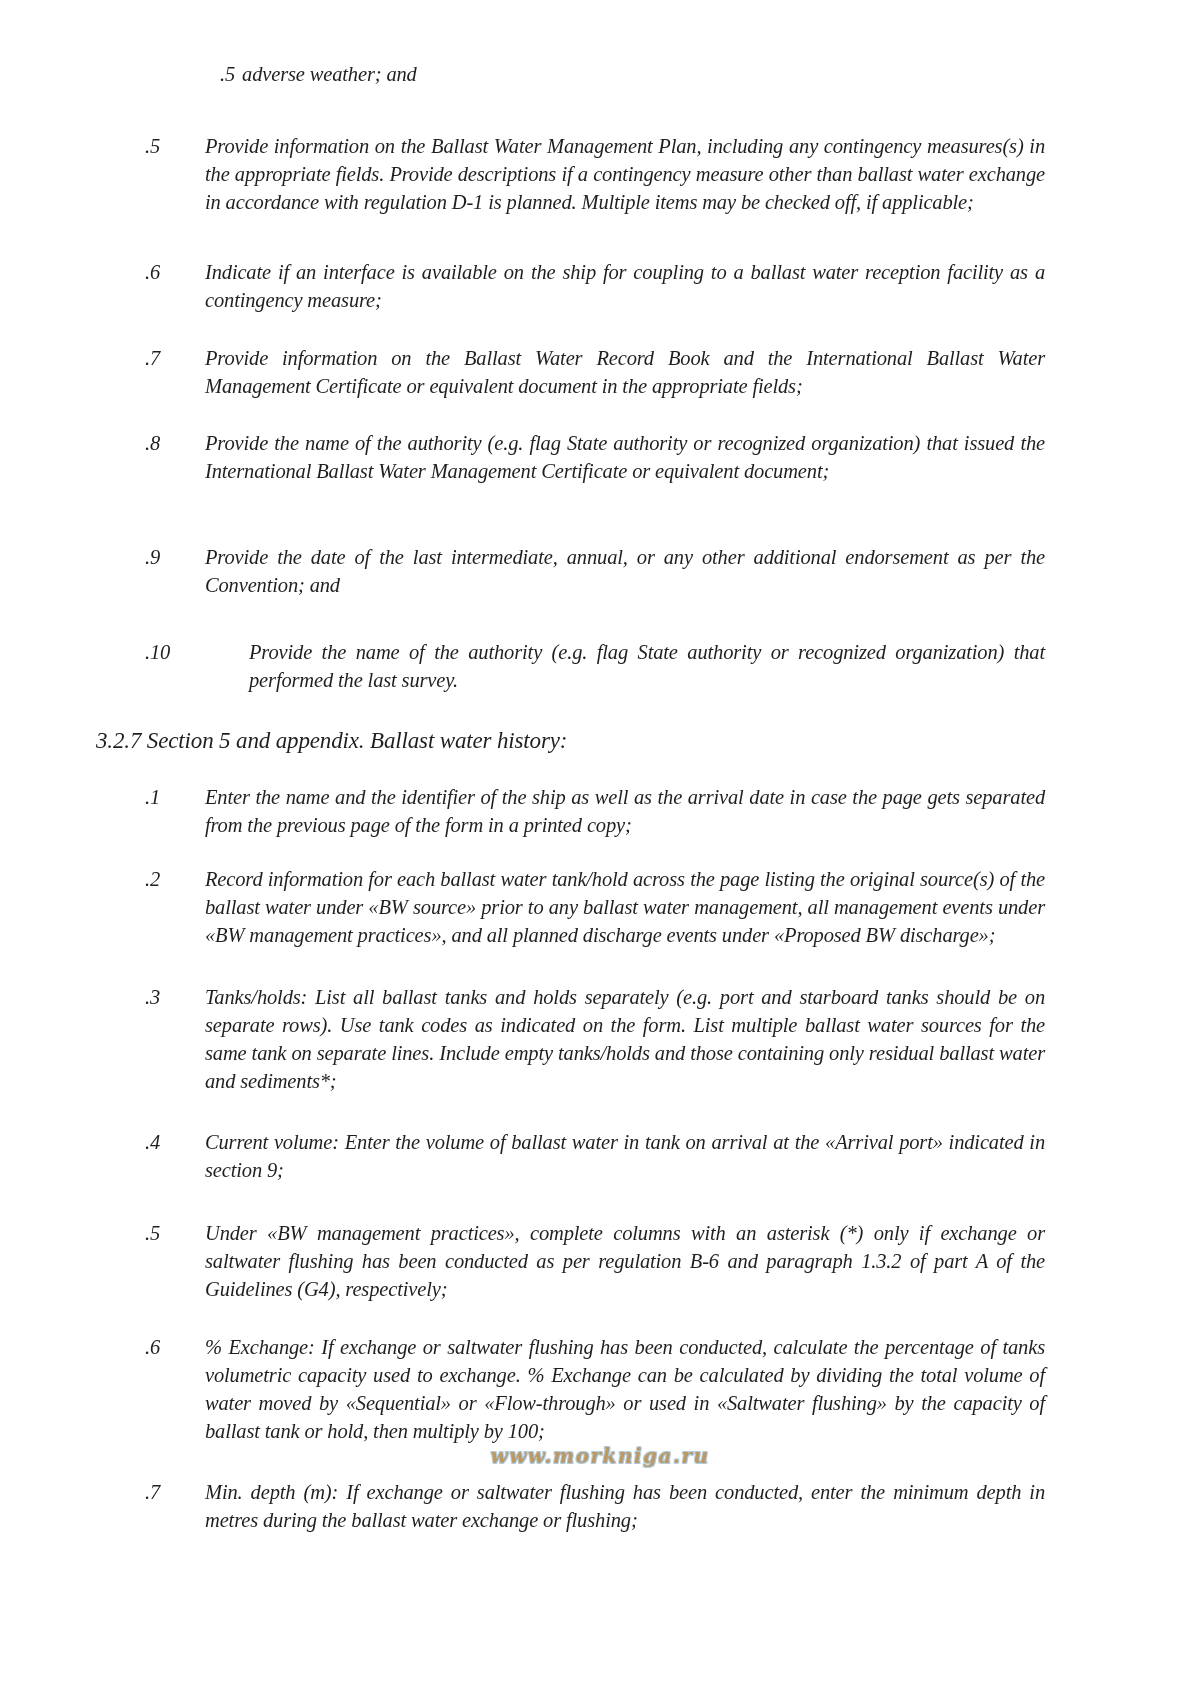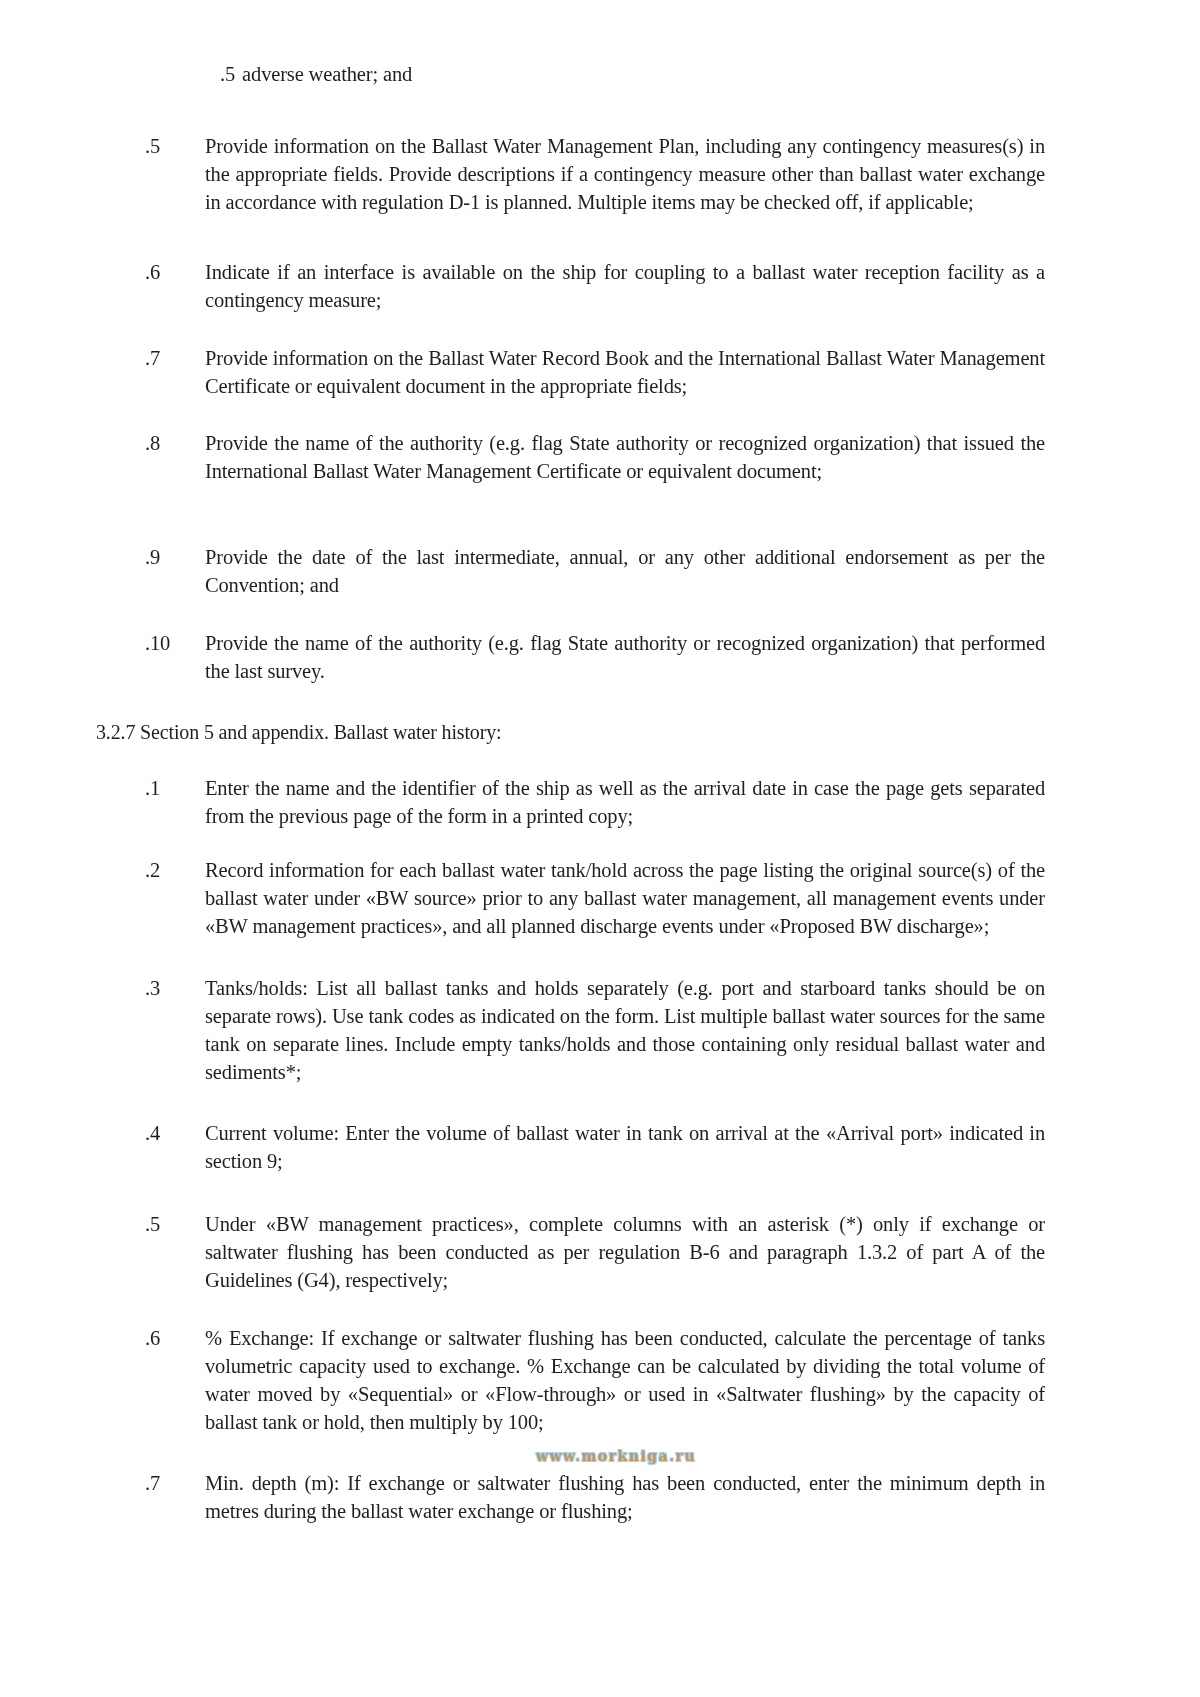--- a/index.html
+++ b/index.html
@@ -14,20 +14,21 @@
     margin: 0 auto;
     background: var(--page-bg, #ffffff);
     color: var(--text, #1f1f1f);
     font-family: "Liberation Serif", "DejaVu Serif", serif;
     font-size: 20.5px;
     line-height: 28px;
     letter-spacing: -0.15px;
     overflow: hidden;
     box-sizing: border-box;
     padding-top: 60px;
+    font-style: italic;
   }
   .sublist {
     margin-left: 220px;
     margin-right: 160px;
   }
   .subitem .num { margin-right: 7px; }
   .item {
     display: flex;
     margin-left: 145px;
     margin-right: 155px;
@@ -39,53 +40,52 @@
   .item .txt {
     flex: 1;
     margin: 0;
     text-align: justify;
   }
   #ia0 { margin-top: 44px; }
   #ia1 { margin-top: 42px; }
   #ia2 { margin-top: 30px; }
   #ia3 { margin-top: 29px; }
   #ia4 { margin-top: 58px; }
-  #ia5 { margin-top: 30px; }
+  #ia5 { margin-top: 39px; gap: 44px; }
   .heading {
     margin: 33px 155px 0 96px;
-    font-size: 20px;
+    font-size: 23px;
     font-weight: normal;
     line-height: 28px;
   }
   #ib0 { margin-top: 28px; }
   #ib1 { margin-top: 26px; }
   #ib2 { margin-top: 34px; }
   #ib3 { margin-top: 33px; }
   #ib4 { margin-top: 35px; }
   #ib5 { margin-top: 30px; }
   #ib6 { margin-top: 33px; }
   .watermark {
     position: absolute;
     top: 1447px;
     left: 50%;
     transform: translateX(-50%);
     font-family: "DejaVu Serif", "Liberation Serif", serif;
     font-weight: bold;
-    font-size: 14px;
+    font-size: 20px;
     line-height: 19px;
     letter-spacing: 1.5px;
     color: var(--wm-core, rgba(198,138,62,0.8));
     text-shadow:
       -1px -1px 0 var(--wm-halo, rgba(166,202,226,0.85)),
        1px -1px 0 var(--wm-halo, rgba(166,202,226,0.85)),
       -1px  1px 0 var(--wm-halo, rgba(166,202,226,0.85)),
        1px  1px 0 var(--wm-halo, rgba(166,202,226,0.85));
     pointer-events: none;
     white-space: nowrap;
-    margin-left: 16px;
   }
 </style>
 </head>
 <body>
 
 <div class="page">
 
   <div class="sublist">
     <div class="subitem"><span class="num">.5</span><span>adverse weather; and</span></div>
   </div>

